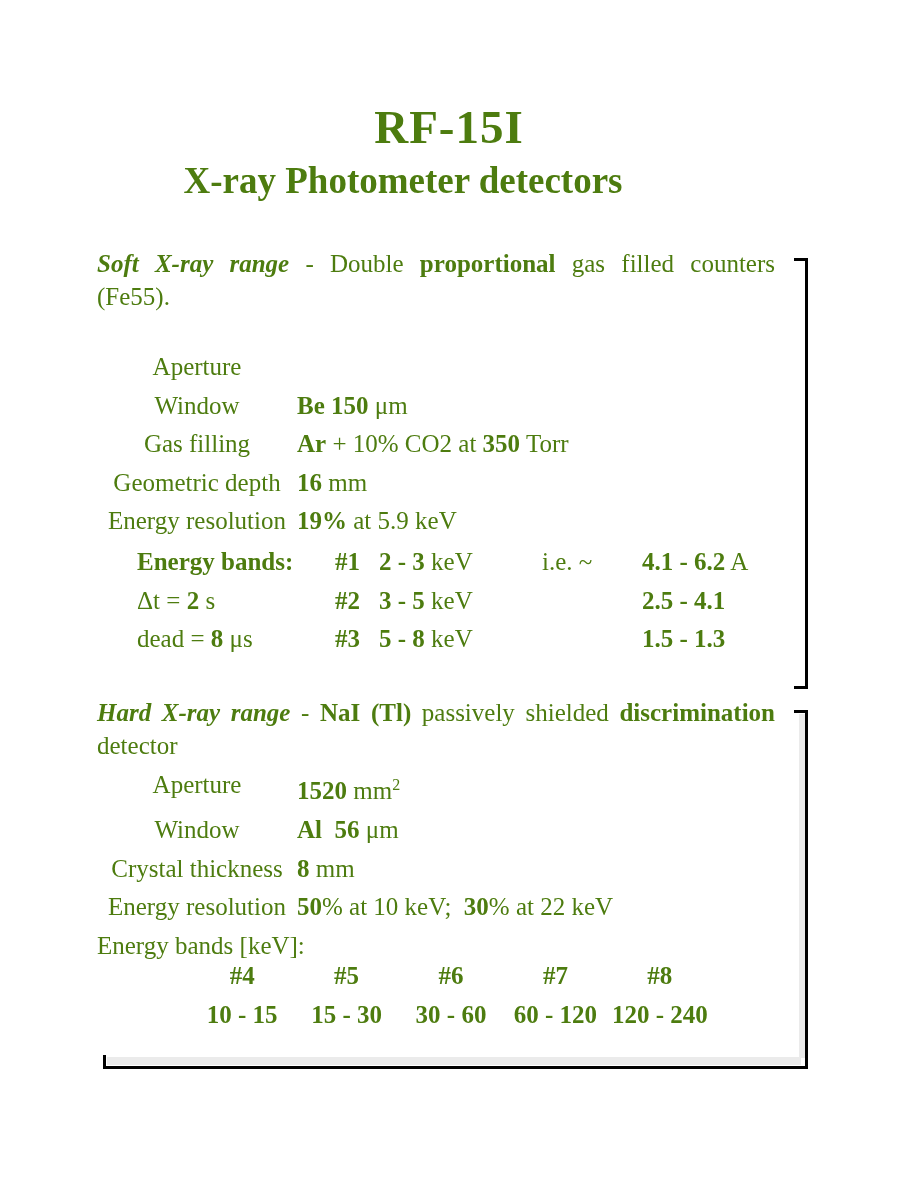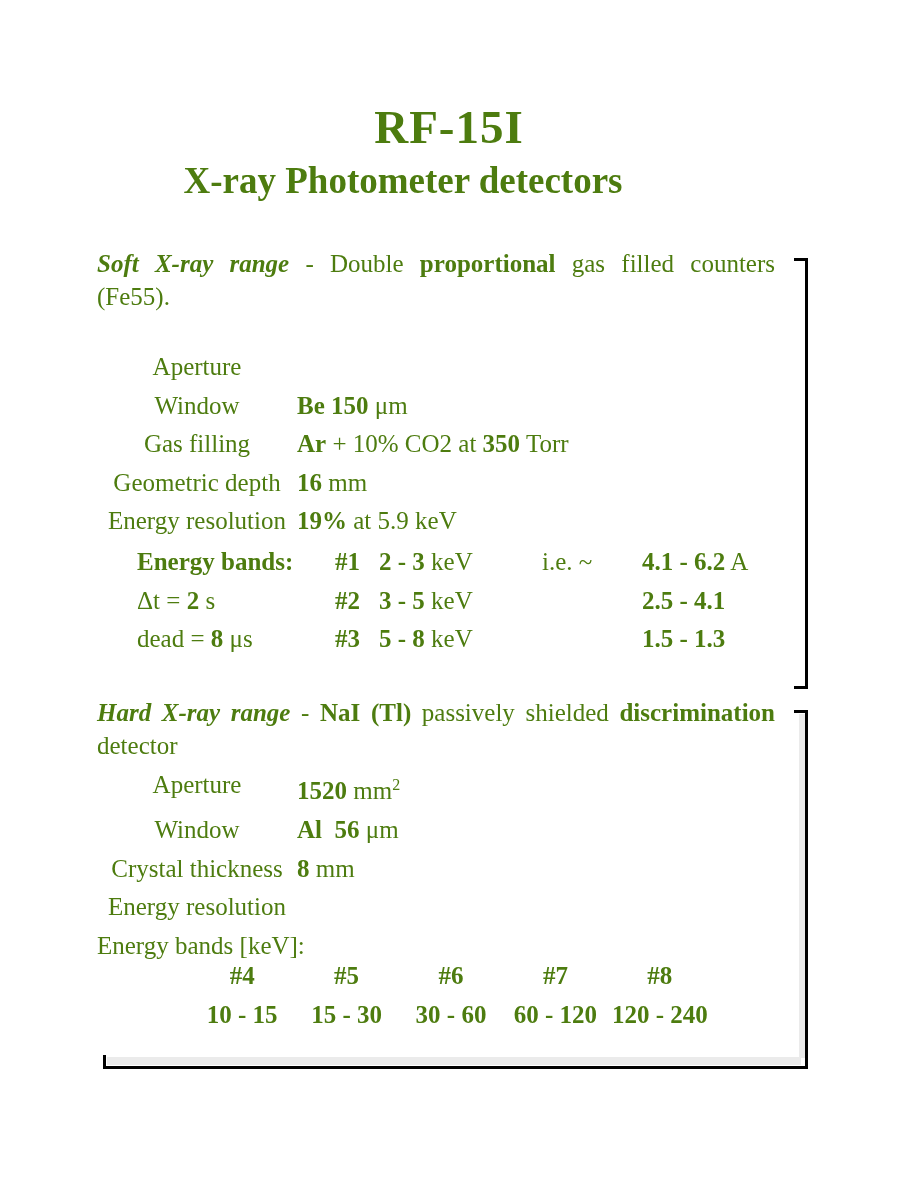--- a/index.html
+++ b/index.html
@@ -105,20 +105,21 @@
     <div class="spec-row">
       <span class="spec-label">Window</span>
       <span class="spec-value"><span class="b">Al  56</span><span> μm</span></span>
     </div>
     <div class="spec-row">
       <span class="spec-label">Crystal thickness</span>
       <span class="spec-value"><span class="b">8</span><span> mm</span></span>
     </div>
     <div class="spec-row">
       <span class="spec-label">Energy resolution</span>
+      <span class="spec-value"><span class="b">50</span><span>% at 10 keV;  </span><span class="b">30</span><span>% at 22 keV</span></span>
     </div>
     <div class="spec-row">
       <span>Energy bands [keV]:</span>
     </div>
   </div>
 
   <div class="bands-hard">
     <div class="grid">
       <span>#4</span>
       <span>#5</span>

